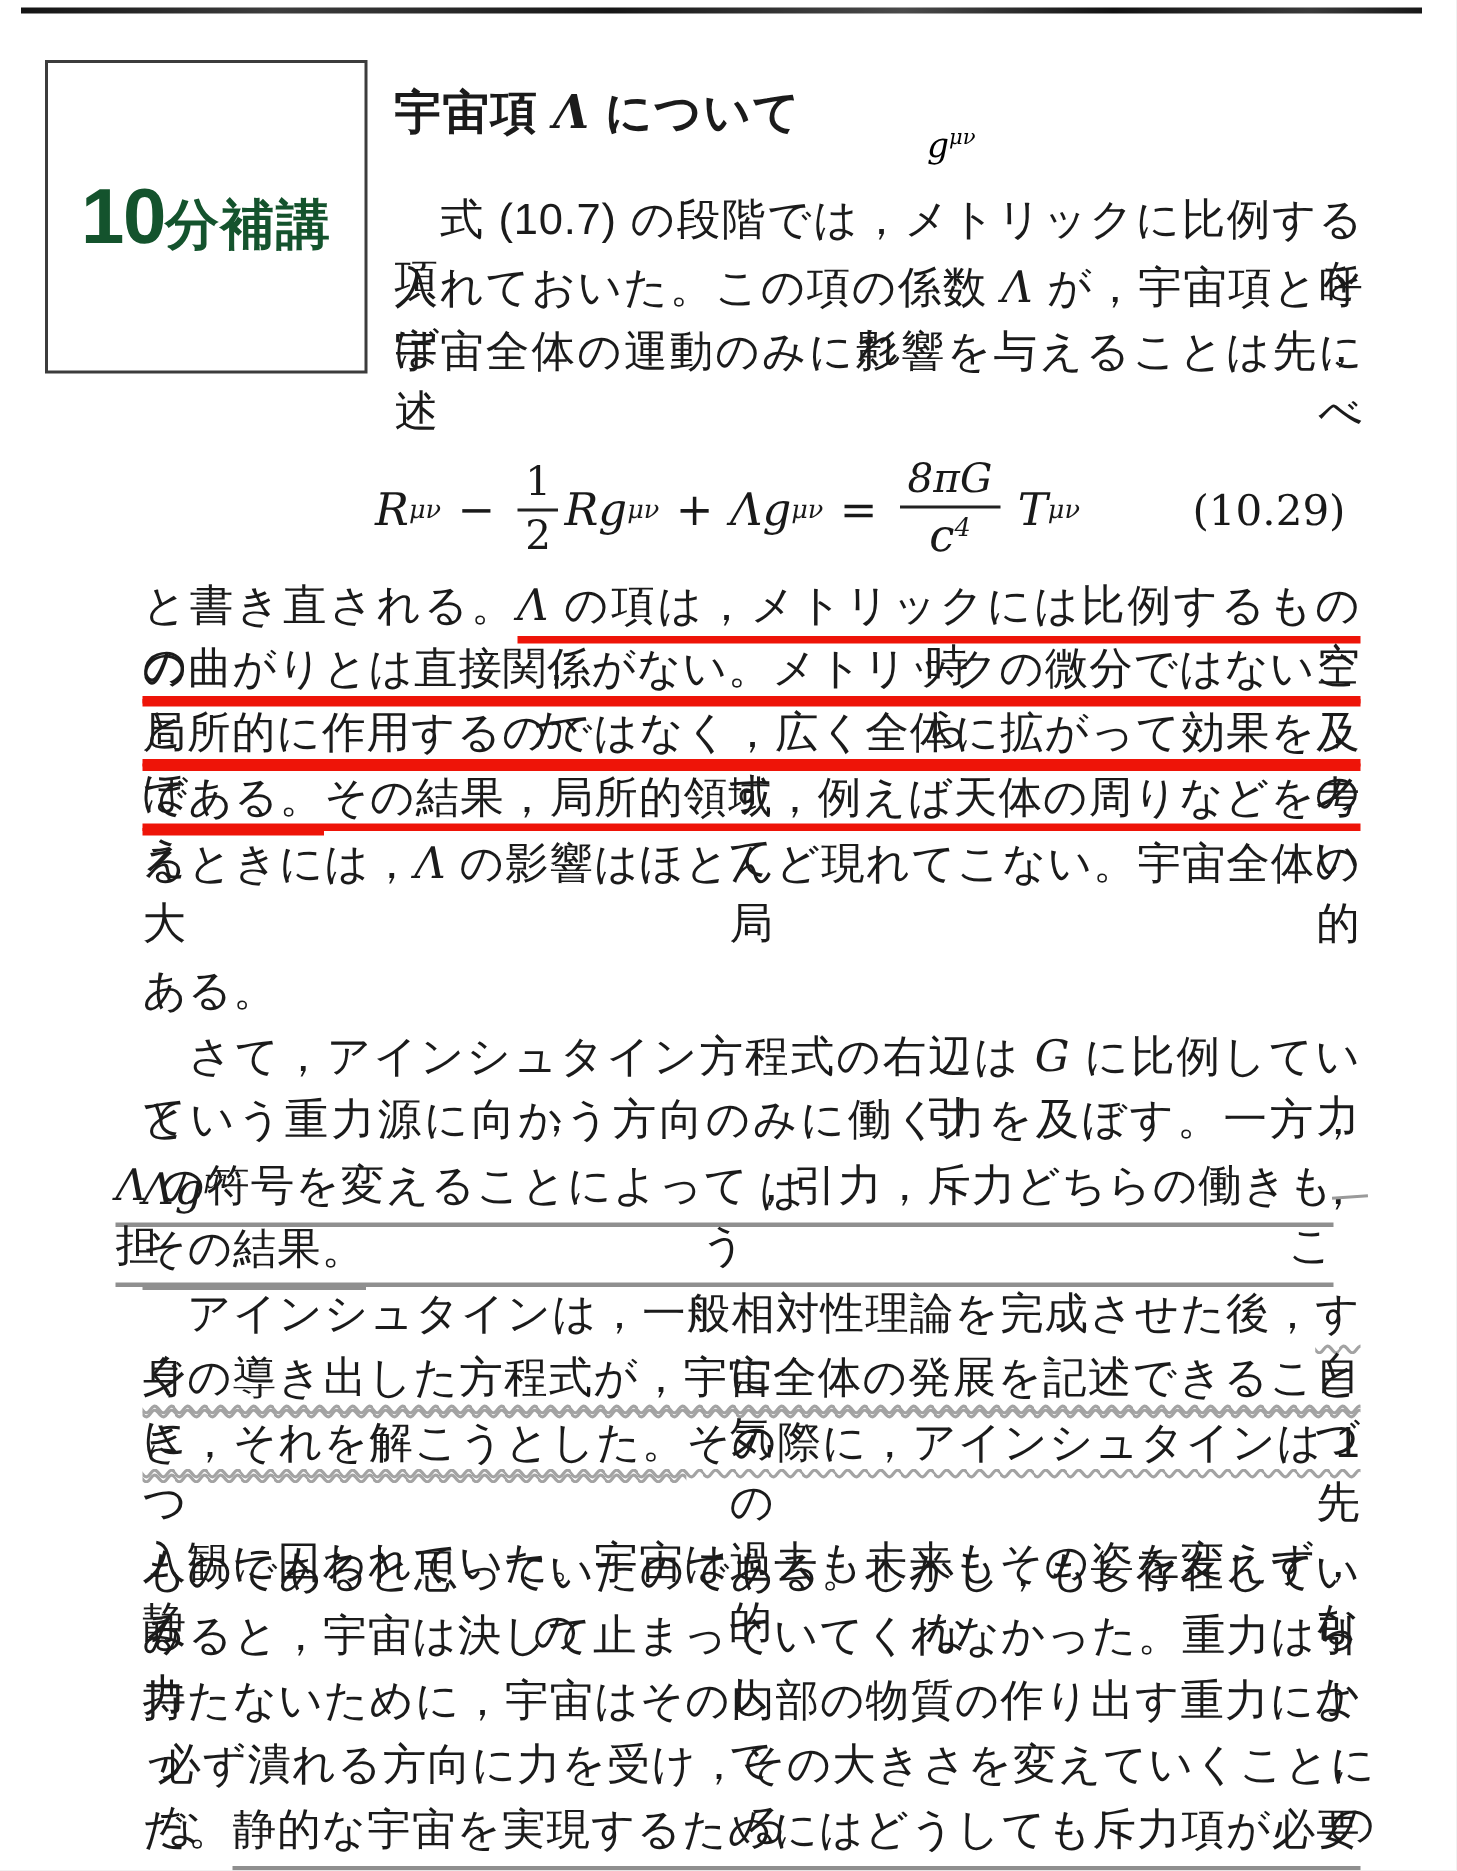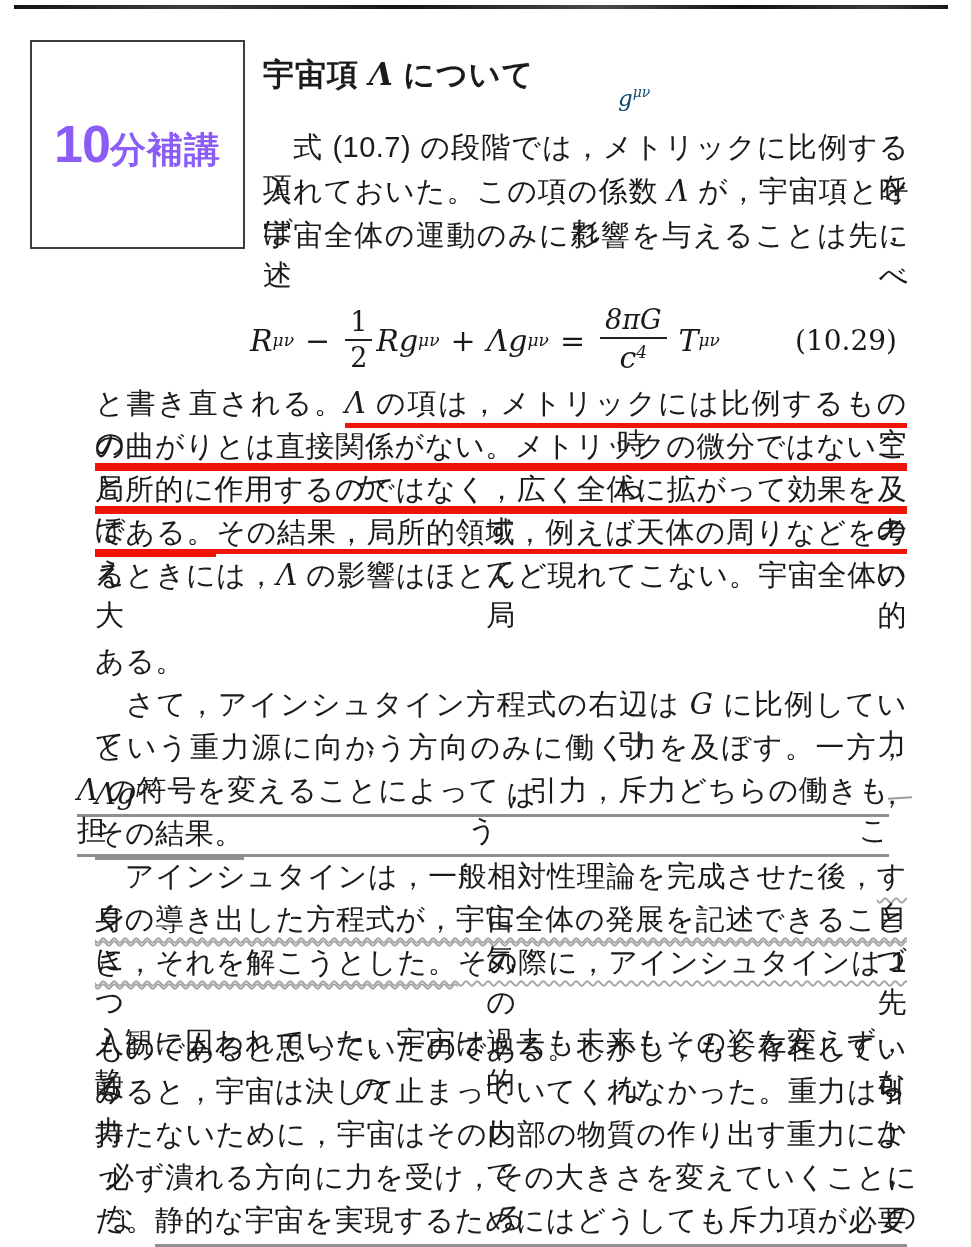--- a/index.html
+++ b/index.html
@@ -17,31 +17,31 @@
   }
   .stray-mark {
     position:absolute; left:888px; top:797px; width:24px; height:2px;
     background:#9a9a9a; transform:rotate(-4deg);
   }
   .lecture-box {
     position:absolute; left:30px; top:40px; width:211px; height:205px;
     border:2.5px solid #3c3c3c; background:#fff;
     display:flex; align-items:center; justify-content:center;
   }
-  .box-label { display:flex; align-items:baseline; font-weight:bold; color:#8b5cf6; }
+  .box-label { display:flex; align-items:baseline; font-weight:bold; color:#14532d; }
   .box-label .big   { font-size:52px; letter-spacing:-1px; }
   .box-label .small { font-size:36px; letter-spacing:1px; }
   .heading {
     position:absolute; left:263px; top:54px;
     font-size:31px; font-weight:bold; letter-spacing:1px; white-space:nowrap;
   }
   .annotation {
     position:absolute; left:618px; top:84px;
     font-family:"DejaVu Serif", serif; font-style:italic;
-    font-size:23px; color:#0c4a6e; white-space:nowrap;
+    font-size:23px; color:#000000; white-space:nowrap;
   }
   .annotation sup { font-size:14px; }
   .line {
     position:absolute;
     font-size:29px; line-height:40px;
     letter-spacing:0.5px;
     white-space:nowrap;
   }
   .line.fill {
     white-space:normal;

